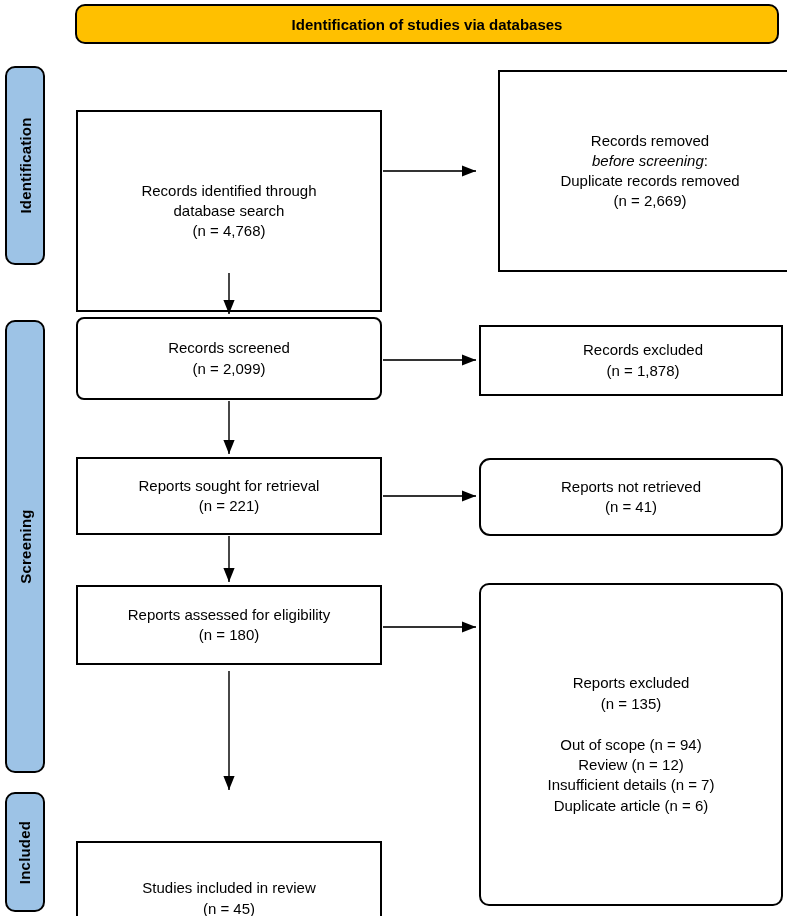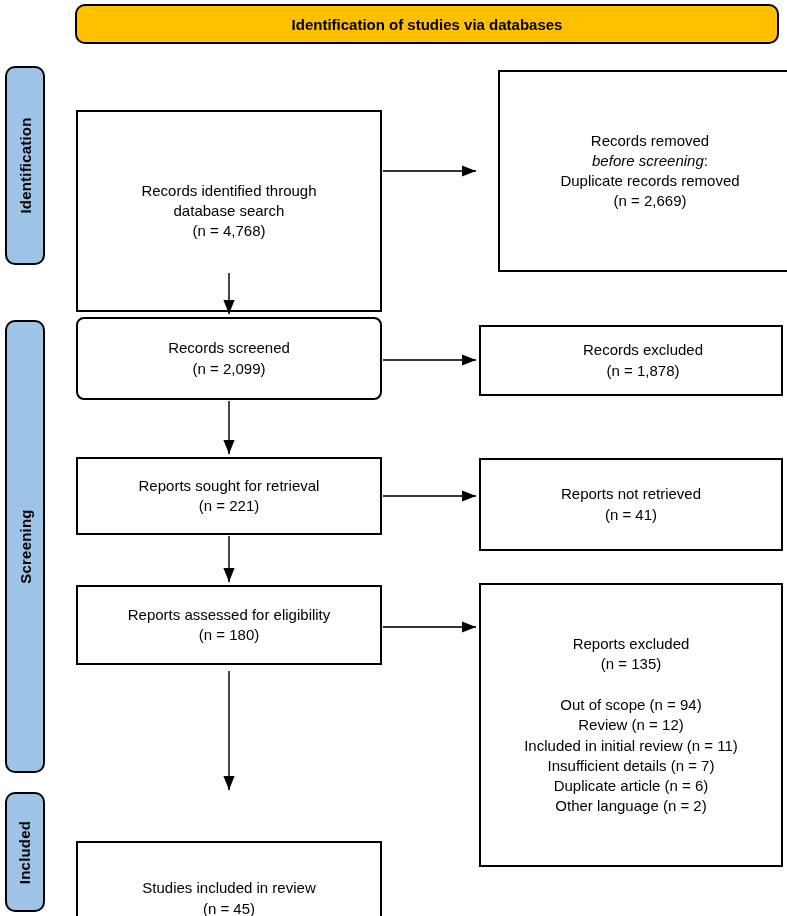--- a/index.html
+++ b/index.html
@@ -111,35 +111,33 @@
     <div><span class="it">before screening</span><span>:</span></div>
     <div>Duplicate records removed</div>
     <div>(n = 2,669)</div>
   </div>
 
   <div class="box col-right" style="top:325px;height:71px;padding-left:30px;">
     <div>Records excluded</div>
     <div>(n = 1,878)</div>
   </div>
 
-  <div class="box col-right" style="top:458px;height:93px;">
+  <div class="box col-right" style="top:458px;height:78px;border-radius:11px;">
     <div>Reports not retrieved</div>
     <div>(n = 41)</div>
   </div>
 
-  <div class="box col-right" style="top:583px;height:284px;">
+  <div class="box col-right" style="top:583px;height:323px;border-radius:10px;">
     <div>Reports excluded</div>
     <div>(n = 135)</div>
     <div class="spacer"></div>
     <div>Out of scope (n = 94)</div>
     <div>Review (n = 12)</div>
-    <div>Included in initial review (n = 11)</div>
     <div>Insufficient details (n = 7)</div>
     <div>Duplicate article (n = 6)</div>
-    <div>Other language (n = 2)</div>
   </div>
 
   <svg class="arrows" width="787" height="916" viewBox="0 0 787 916" aria-hidden="true">
     <defs>
       <marker id="ah" markerWidth="10" markerHeight="8" refX="8" refY="3.2" orient="auto" markerUnits="strokeWidth">
         <path class="ah" d="M0,0 L8,3.2 L0,6.4 Z"></path>
       </marker>
     </defs>
     <line x1="383" y1="171" x2="476" y2="171" marker-end="url(#ah)"></line>
     <line x1="229" y1="273" x2="229" y2="314" marker-end="url(#ah)"></line>

